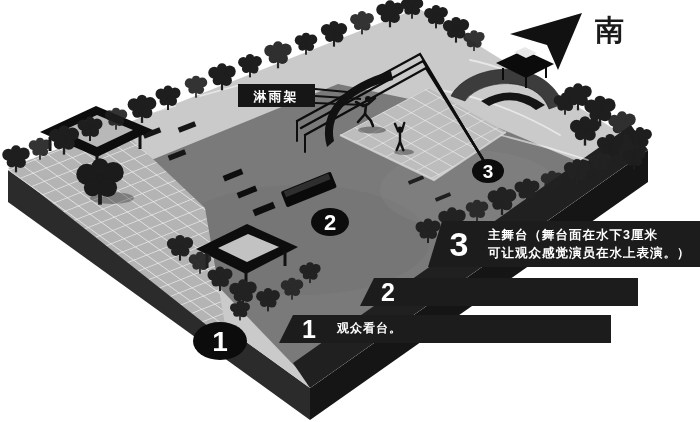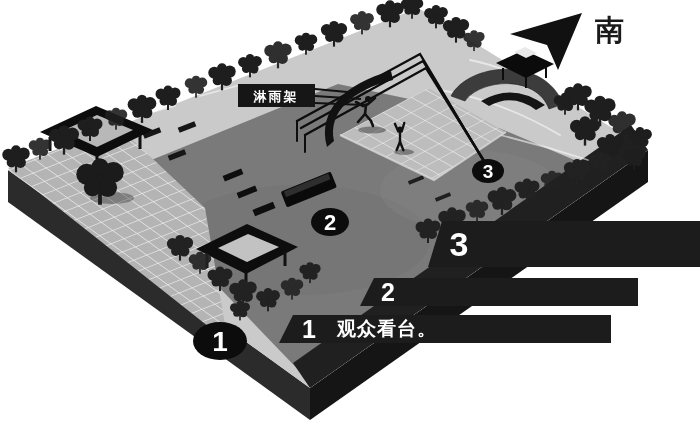--- a/index.html
+++ b/index.html
@@ -23,21 +23,21 @@
     padding-left:12px;line-height:1.45;
   }
   #bar3{left:428px;top:221px;width:272px;height:46px;}
   #bar3 .num{font-size:34px;width:34px;}
   #bar3 .txt{font-size:12.5px;}
   #bar2{left:360px;top:278px;width:278px;height:28px;}
   #bar2 .num{font-size:25px;width:28px;}
   #bar2 .txt{font-size:13px;}
   #bar1{left:279px;top:315px;width:332px;height:28px;}
   #bar1 .num{font-size:25px;width:32px;}
-  #bar1 .txt{font-size:19px;}
+  #bar1 .txt{font-size:12px;}
   
   text{font-family:"Liberation Sans","DejaVu Sans",sans-serif;font-weight:bold;}
 </style>
 </head>
 <body>
 
 <div id="canvas">
 
 <svg id="scene" width="700" height="422" viewBox="0 0 700 422">
   <defs>
@@ -238,20 +238,24 @@
     <text x="330" y="230" font-size="22" fill="#fff" text-anchor="middle">2</text>
   </g>
   <g>
     <ellipse cx="488" cy="171" rx="16" ry="12" fill="#0c0c0c"></ellipse>
     <text x="488" y="178" font-size="19" fill="#fff" text-anchor="middle">3</text>
   </g>
 </svg>
 
 <div class="bar" id="bar3">
   <div class="num">3</div>
+  <div class="txt">
+    <div>主舞台（舞台面在水下3厘米</div>
+    <div>可让观众感觉演员在水上表演。）</div>
+  </div>
 </div>
 <div class="bar" id="bar2">
   <div class="num">2</div>
 </div>
 <div class="bar" id="bar1">
   <div class="num">1</div>
   <div class="txt">
     <div>观众看台。</div>
   </div>
 </div>

